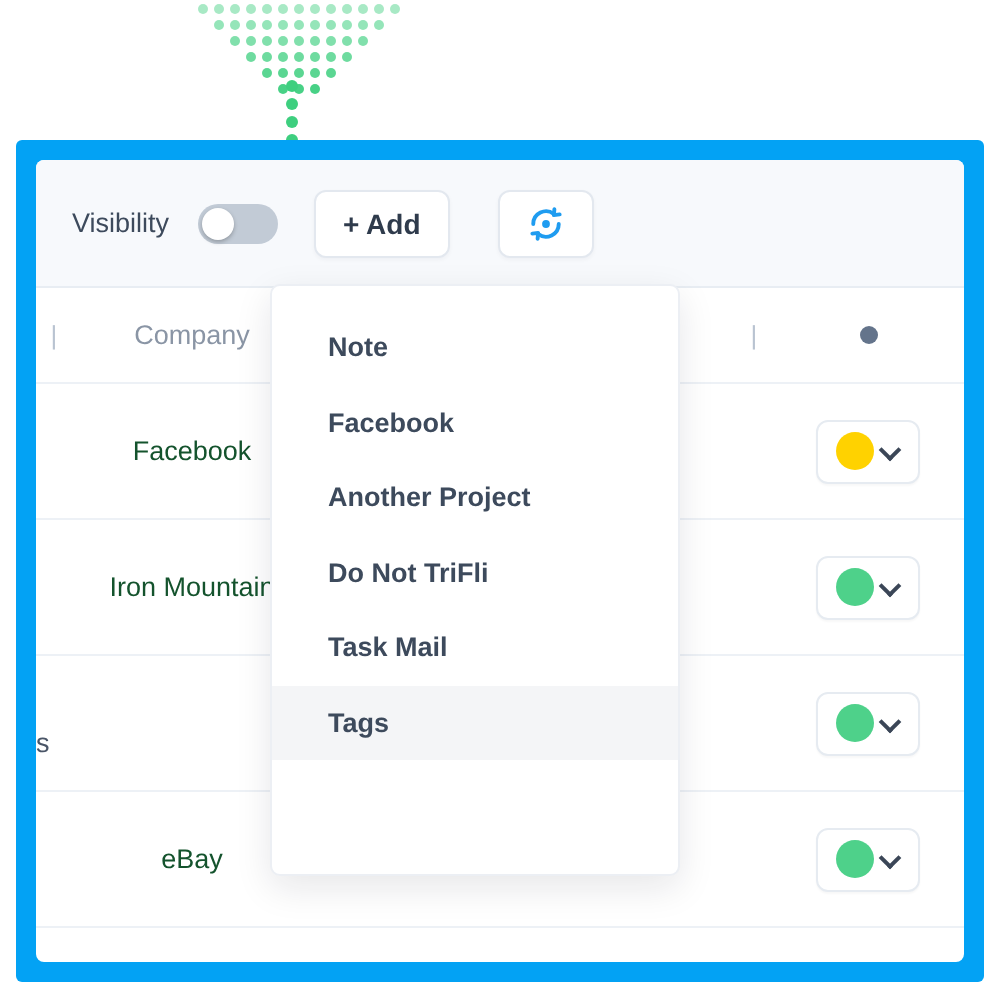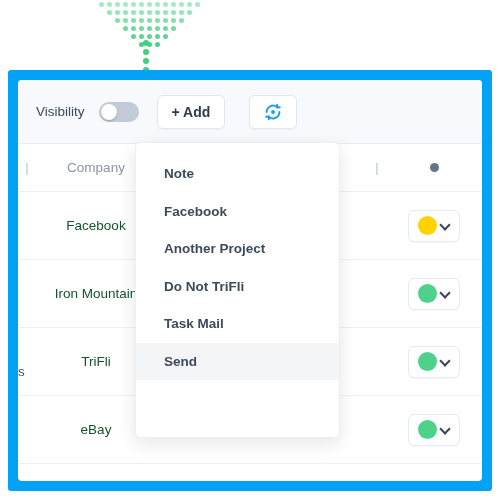--- a/index.html
+++ b/index.html
@@ -263,21 +263,20 @@
               <div class="c-divider"></div>
               <div class="c-status">
                 <div class="status-pill">
                   <div class="status-dot" style="background: rgb(78, 209, 138);"></div>
                   <div class="chev"></div>
                 </div>
               </div>
             </div>
             <div class="row body-row">
               <div class="c-divider"></div>
-              <div class="c-company">TriFli</div>
               <div class="c-mid"></div>
               <div class="c-divider"></div>
               <div class="c-status">
                 <div class="status-pill">
                   <div class="status-dot" style="background: rgb(78, 209, 138);"></div>
                   <div class="chev"></div>
                 </div>
               </div>
             </div>
             <div class="row body-row">
@@ -310,17 +309,17 @@
       <div class="menu-item">
         <span>Another Project</span>
       </div>
       <div class="menu-item">
         <span>Do Not TriFli</span>
       </div>
       <div class="menu-item">
         <span>Task Mail</span>
       </div>
       <div class="menu-item active">
-        <span>Send</span>
+        <span>Tags</span>
       </div>
     </div>
 
 </div>
 
 </body></html>

